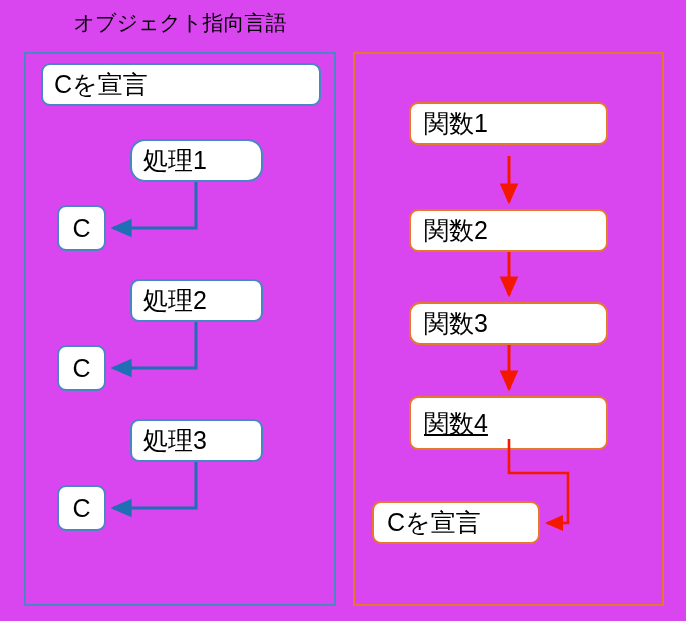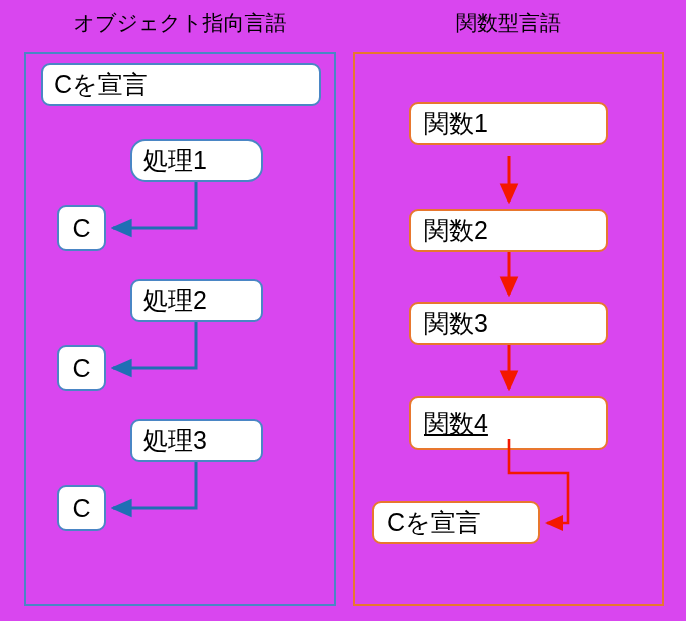--- a/index.html
+++ b/index.html
@@ -69,21 +69,20 @@
     pointer-events: none;
   }
 </style>
 </head>
 <body>
 
 <div id="canvas">
 
   <div class="panel-title" style="left:24px; top:12px; width:312px;">オブジェクト指向言語</div>
 
-  <div class="panel-title" style="left:353px; top:12px; width:311px;">関数型言語</div>
 
   <div class="panel panel-oo" style="left:24px; top:52px; width:312px; height:554px;"></div>
 
   <div class="node node-blue" style="left:41px; top:63px; width:280px; height:43px;">Cを宣言</div>
 
   <div class="node node-blue" style="left:130px; top:139px; width:133px; height:43px;border-radius:15px;">処理1</div>
 
   <div class="node node-blue node-c" style="left:57px; top:205px; width:49px; height:46px;">C</div>
 
   <div class="node node-blue" style="left:130px; top:279px; width:133px; height:43px;">処理2</div>
@@ -93,21 +92,21 @@
   <div class="node node-blue" style="left:130px; top:419px; width:133px; height:43px;">処理3</div>
 
   <div class="node node-blue node-c" style="left:57px; top:485px; width:49px; height:46px;">C</div>
 
   <div class="panel panel-fn" style="left:353px; top:52px; width:311px; height:554px;"></div>
 
   <div class="node node-orange" style="left:409px; top:102px; width:199px; height:43px;">関数1</div>
 
   <div class="node node-orange" style="left:409px; top:209px; width:199px; height:43px;">関数2</div>
 
-  <div class="node node-orange" style="left:409px; top:302px; width:199px; height:43px;">関数3</div>
+  <div class="node node-orange" style="left:409px; top:302px; width:199px; height:43px;border-radius:11px;">関数3</div>
 
   <div class="node node-orange" style="left:409px; top:396px; width:199px; height:54px;text-decoration:underline;">関数4</div>
 
   <div class="node node-orange" style="left:372px; top:501px; width:168px; height:43px;">Cを宣言</div>
 
   <svg class="connector-layer" viewBox="0 0 686 621">
 
     <defs>
       <marker id="arrow-blue" markerWidth="7" markerHeight="7" refX="6.2" refY="3.5" orient="auto" markerUnits="strokeWidth">
         <path d="M0,0.4 L7,3.5 L0,6.6 z" fill="#1f6fb4"></path>

